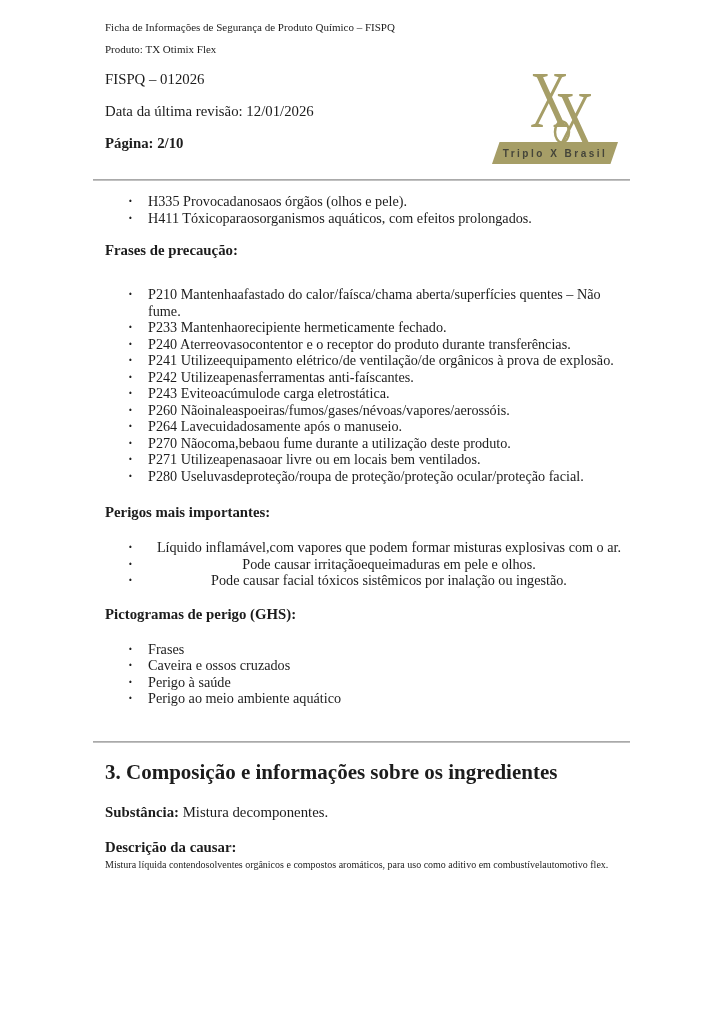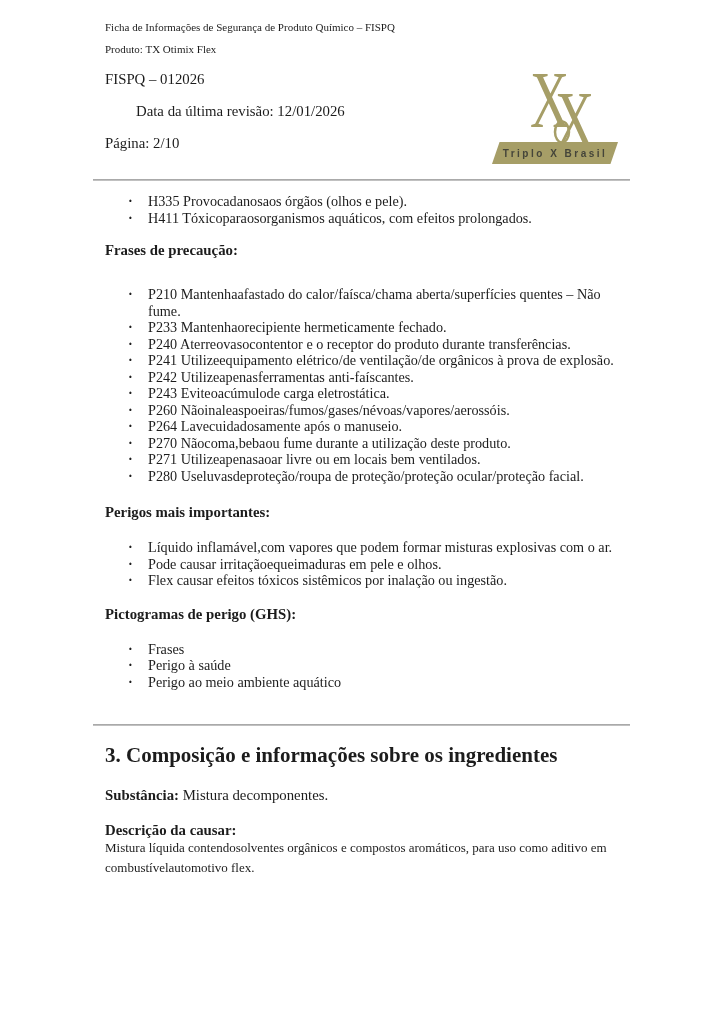--- a/index.html
+++ b/index.html
@@ -16,22 +16,22 @@
     left:105px; top:0; width:525px;
   }
   .doc-title {
     padding-top:16px;
     font-weight:400;
     font-size:11px;
     line-height:22px;
   }
   .meta { font-size:14.8px; line-height:15px; }
   .meta-fispq { margin-top:12px; }
-  .meta-rev   { margin-top:17px;margin-left:31px; }
-  .meta-page  { margin-top:17px; }
+  .meta-rev   { margin-top:17px; }
+  .meta-page  { margin-top:17px;font-weight:bold; }
 
   .rule {
     height:2px; border:none;
     margin:0 0 0 -12px;
     background:linear-gradient(#9e9e9e,#cccccc);
   }
   .rule-1 { margin-top:28px; }
   .rule-2 { margin-top:34px; }
 
   .blist {
@@ -43,37 +43,37 @@
     position:relative;
     line-height:16.5px;
   }
   .blist li::before {
     content:"\00B7";
     position:absolute; left:-20px; top:0;
     font-weight:700;
   }
   .list-hazards    { margin-top:12px; }
   .list-precaution { margin-top:28px; }
-  .list-dangers    { margin-top:19px; }
+  .list-dangers    { margin-top:19px;text-align:center; }
   .list-picto      { margin-top:19px; }
 
   .h-bold {
     font-size:14.8px; font-weight:700; line-height:15px;
   }
   .head-precaution { margin-top:17px; }
   .head-dangers    { margin-top:21px; }
   .head-picto      { margin-top:18px; }
 
   .sec3-heading {
     margin-top:14px;
     font-size:21px; line-height:30px; font-weight:700;
   }
   .substance-line { margin-top:17px; font-size:14.8px; line-height:16px; }
   .mixture-label  { margin-top:20px; }
-  .mixture-text   { font-size:13px; line-height:20px; }
+  .mixture-text   { font-size:10px; line-height:20px; }
 
   
   .logo {
     position:absolute;
     left:480px; top:60px;
     width:140px; height:108px;
   }
   .logo svg { position:absolute; left:0; top:0; }
   .logo-banner {
     position:absolute;
@@ -136,27 +136,28 @@
         <li>P270 Nãocoma,bebaou fume durante a utilização deste produto.</li>
         <li>P271 Utilizeapenasaoar livre ou em locais bem ventilados.</li>
         <li>P280 Useluvasdeproteção/roupa de proteção/proteção ocular/proteção facial.</li>
       </ul>
 
     <div class="h-bold head-dangers">Perigos mais importantes:</div>
 
     <ul class="blist list-dangers">
         <li>Líquido inflamável,com vapores que podem formar misturas explosivas com o ar.</li>
         <li>Pode causar irritaçãoequeimaduras em pele e olhos.</li>
-        <li>Flex causar efeitos tóxicos sistêmicos por inalação ou ingestão.</li>
+        <li>Pode causar facial tóxicos sistêmicos por inalação ou ingestão.</li>
       </ul>
 
     <div class="h-bold head-picto">Pictogramas de perigo (GHS):</div>
 
     <ul class="blist list-picto">
         <li>Frases</li>
+        <li>Caveira e ossos cruzados</li>
         <li>Perigo à saúde</li>
         <li>Perigo ao meio ambiente aquático</li>
       </ul>
 
     <hr class="rule rule-2">
 
     <div class="sec3-heading">3. Composição e informações sobre os ingredientes</div>
 
     <div class="substance-line"><b>Substância:</b><span> Mistura decomponentes.</span></div>
 

